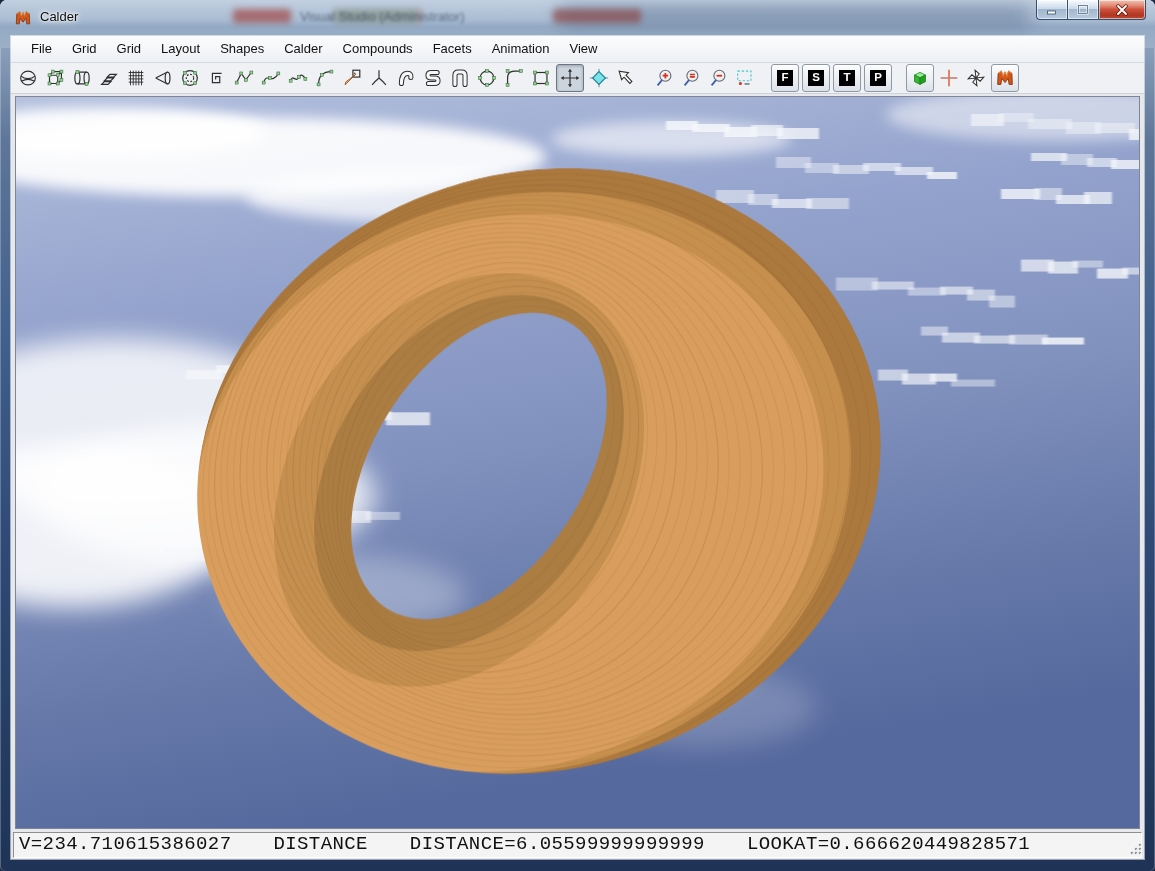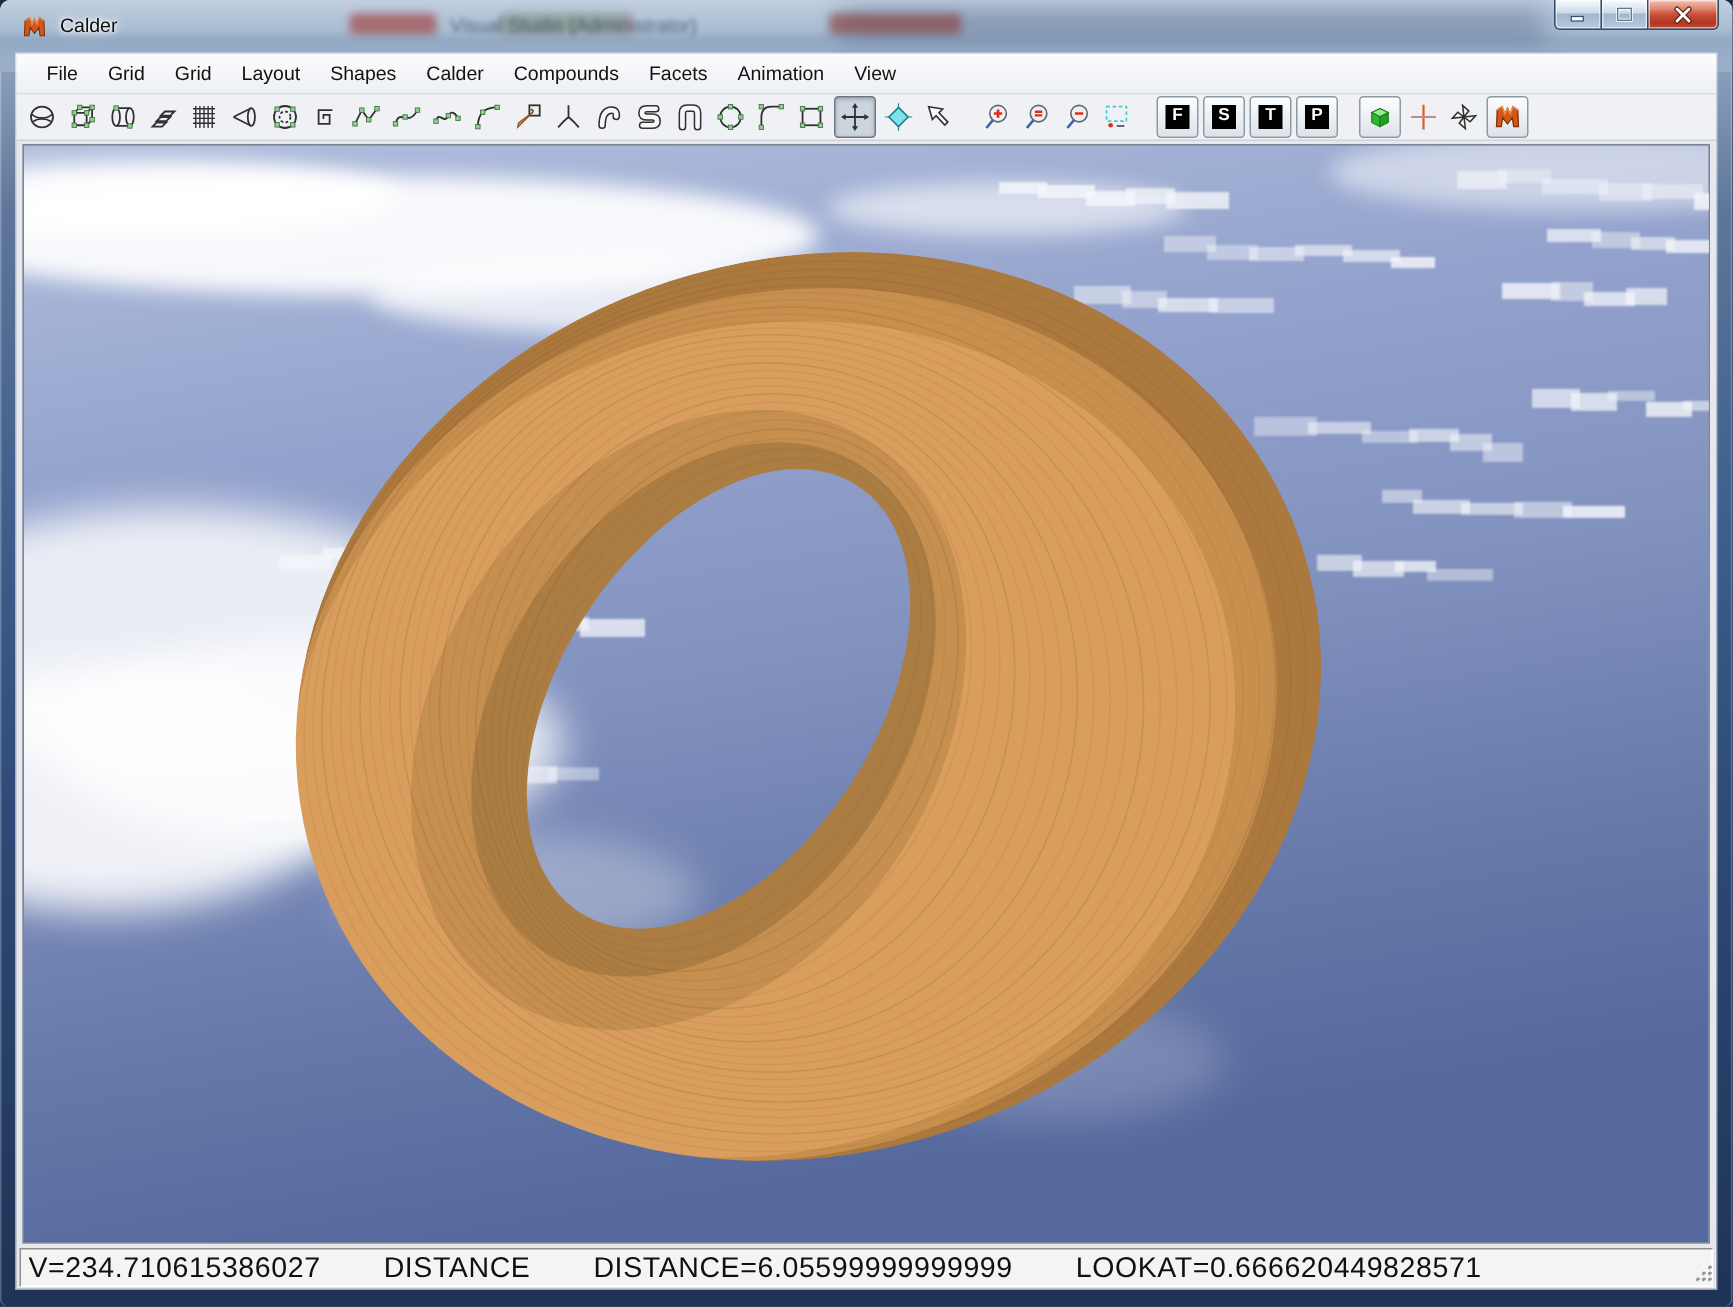--- a/index.html
+++ b/index.html
@@ -41,22 +41,22 @@
        background:linear-gradient(180deg,#fdfdfe,#dde2e9);box-shadow:inset 0 1px 0 #fff;}
   .tool.pressed{background:#ccd4dd;border-color:#6a7684;box-shadow:inset 0 1px 3px rgba(0,0,0,.25);}
   .tool.gap{margin-left:11px;}
   .letterbox{width:16px;height:16px;background:#000;display:flex;align-items:center;justify-content:center;}
   .letterbox span{color:#fff;font-weight:bold;font-size:11.5px;line-height:1;}
   .viewport{flex:1;margin:2px 4px;border:1px solid #7e8594;position:relative;overflow:hidden;background:#8e9dc8;}
   .viewport svg{position:absolute;inset:0;width:100%;height:100%;display:block;}
   
   .statusbar{height:28px;position:relative;padding:1px 2px 3px 2px;box-sizing:border-box;}
   .status-field{height:24px;border:1px solid;border-color:#8f8f8f #ffffff #ffffff #8f8f8f;background:#f4f4f4;
-       display:flex;align-items:flex-end;font-size:19px;letter-spacing:.4px;color:#101010;
-       padding-left:5px;overflow:hidden;white-space:nowrap;}
+       display:flex;align-items:flex-start;font-size:19px;letter-spacing:.4px;color:#101010;
+       padding-left:5px;overflow:hidden;white-space:nowrap;font-family:Liberation Mono, monospace;}
   .status-seg{margin-right:42px;flex:0 0 auto;}
   .grip{position:absolute;right:1px;bottom:3px;width:14px;height:14px;}
 </style>
 </head>
 <body>
 
 <div class="win">
   <div class="titlebar">
     <div class="tb-dark-band"></div>
     <div class="ghost-blob gb1"></div>

